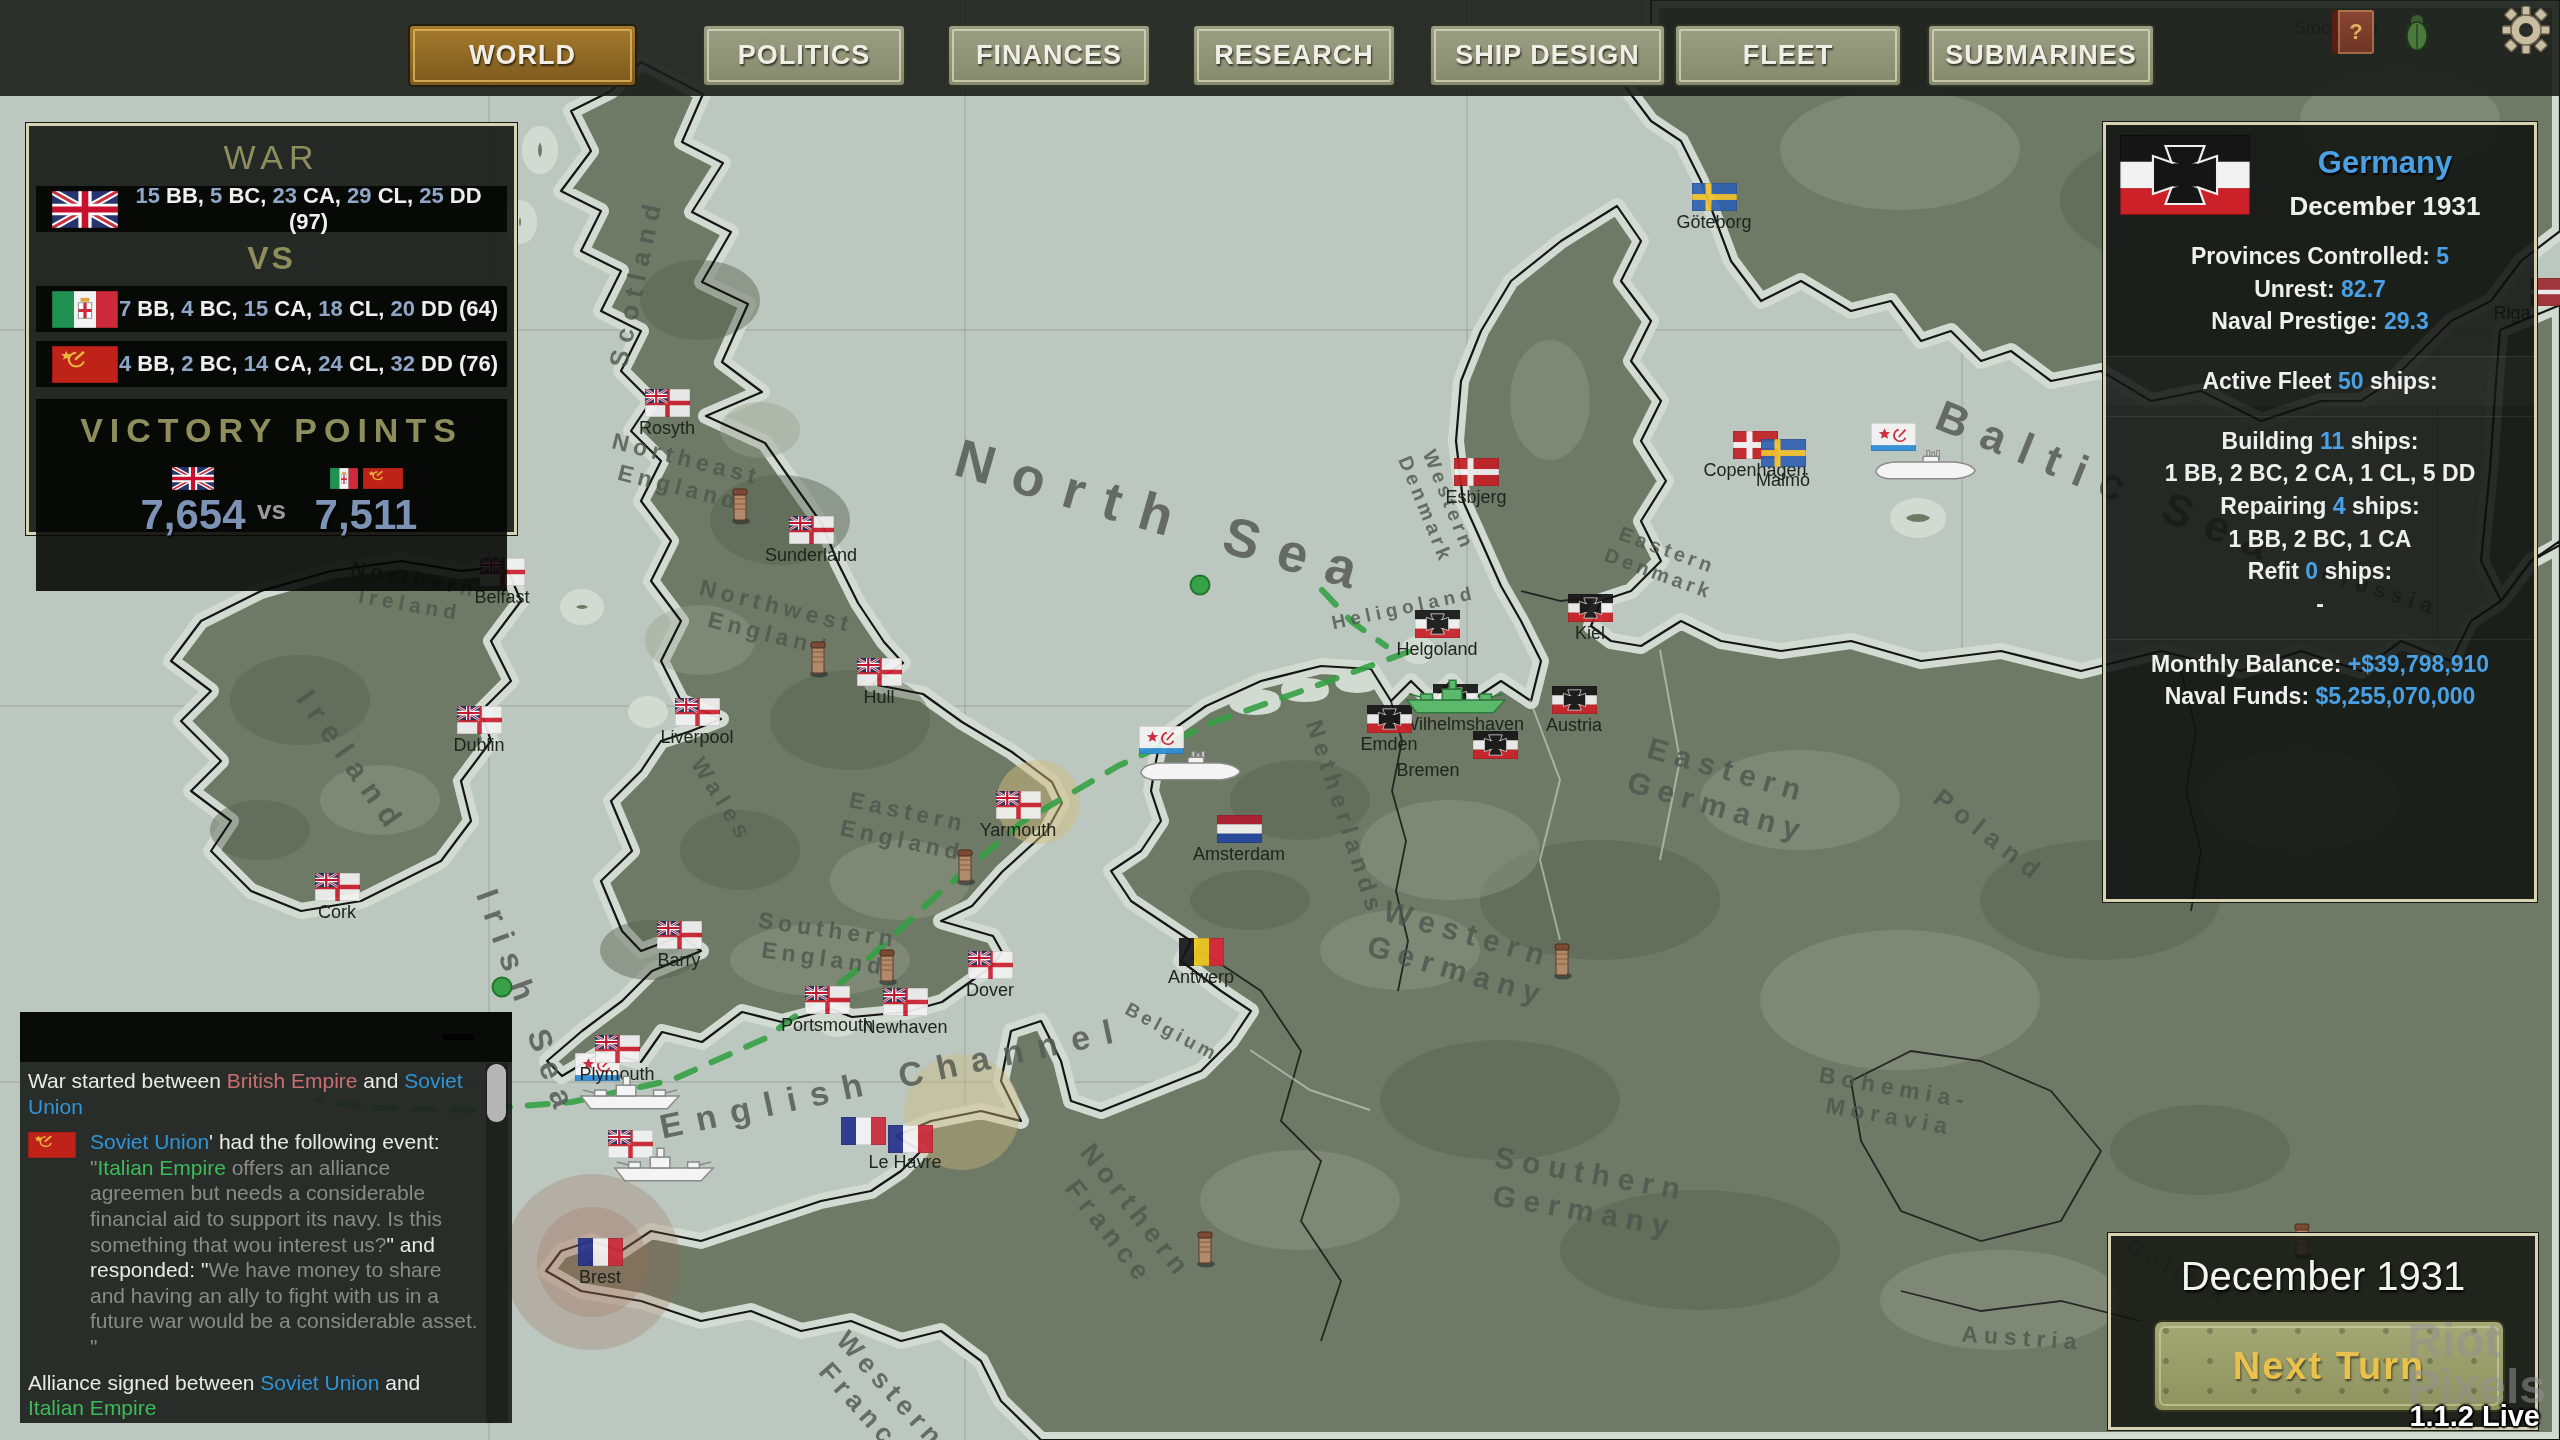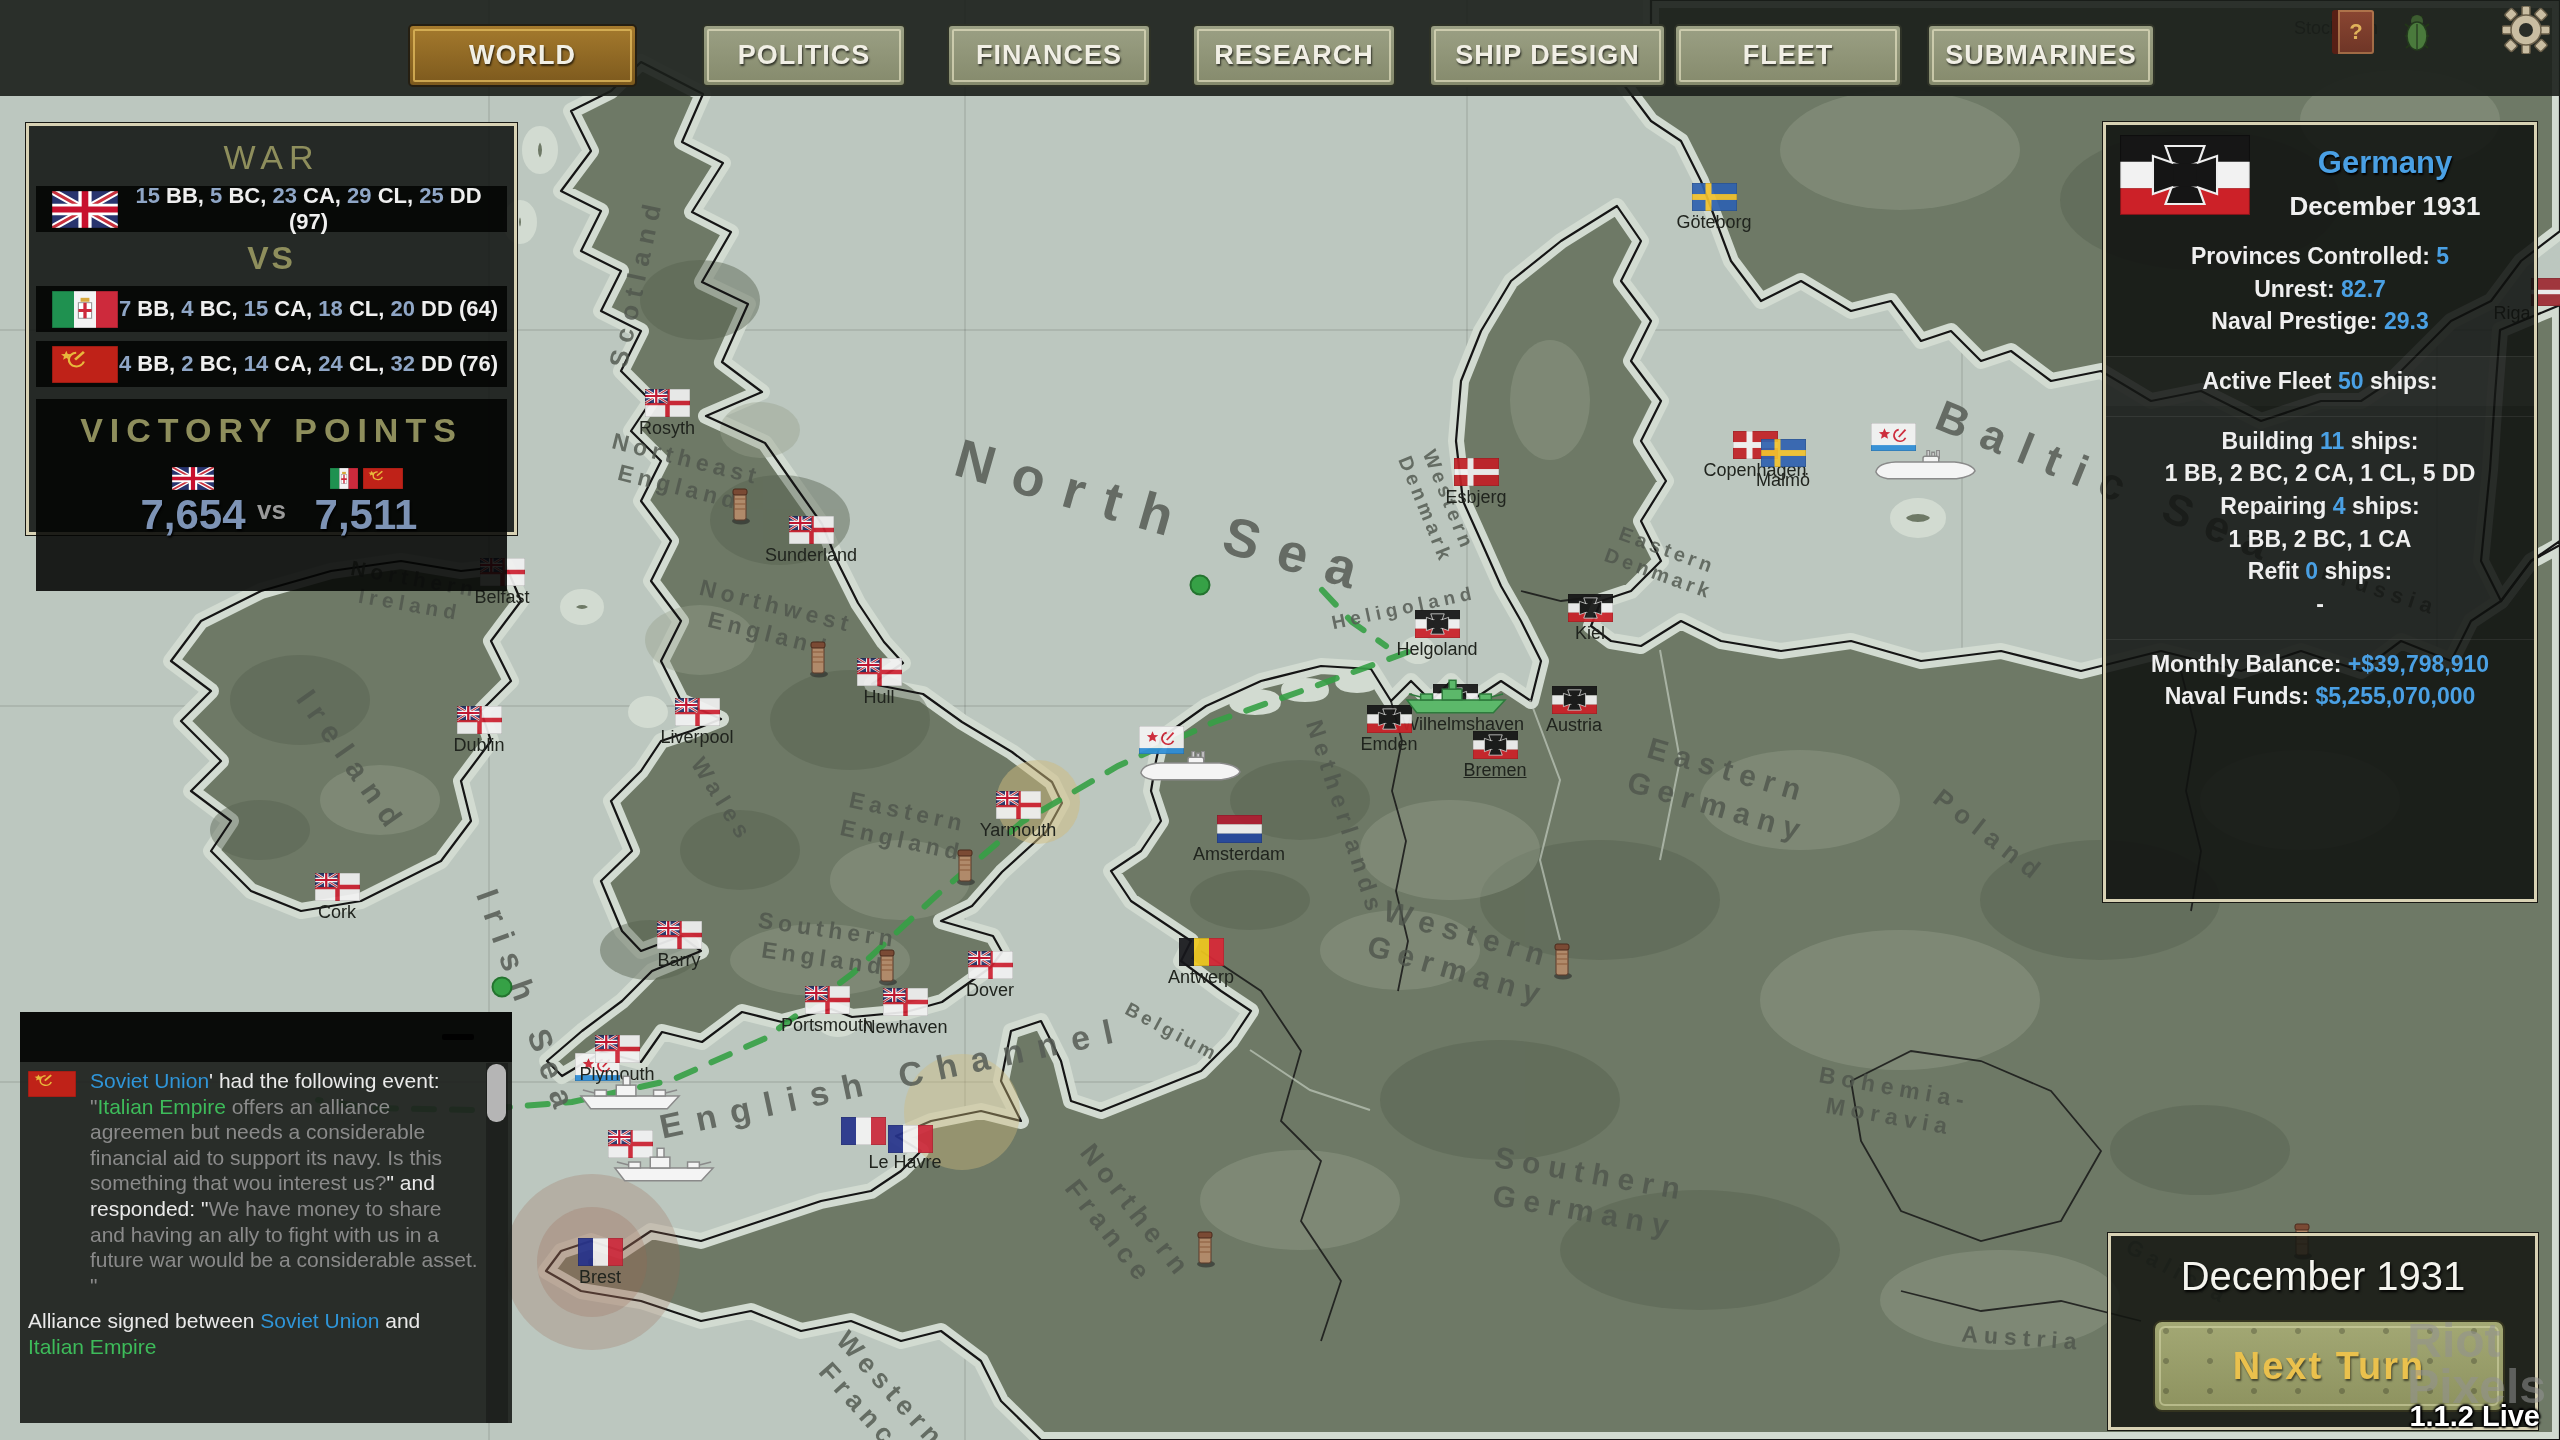--- a/index.html
+++ b/index.html
@@ -625,21 +625,21 @@
       <rect y="25.3" width="60" height="12.7" fill="#cc2128"></rect>
       <g fill="#151515" stroke="#eee" stroke-width="1">
         <polygon points="25.2,17.2 21,5.2 39,5.2 34.8,17.2"></polygon>
         <polygon points="25.2,20.8 21,32.8 39,32.8 34.8,20.8"></polygon>
         <polygon points="27.2,14.2 15.2,10 15.2,28 27.2,23.8"></polygon>
         <polygon points="32.8,14.2 44.8,10 44.8,28 32.8,23.8"></polygon>
         <rect x="24.5" y="13.5" width="11" height="11" stroke="none"></rect>
       </g>
             <rect width="60" height="38" fill="none" stroke="rgba(0,0,0,.35)" stroke-width="1"></rect>
           </svg></div>
-      <div class="plabel" style="left:1495px;top:760px;text-decoration:underline;">Bremen</div>
+      <div class="plabel" style="left:1428px;top:760px;">Bremen</div>
       </div>
       <div class="port" style="left:0;top:0;">
       <div class="flag" style="left:1454px;top:458px;"><svg width="45" height="28" viewBox="0 0 60 38" preserveAspectRatio="none">
     <rect width="60" height="38" fill="#c22026"></rect>
       <rect x="18" width="8" height="38" fill="#f2f2f2"></rect>
       <rect y="15" width="60" height="8" fill="#f2f2f2"></rect>
             <rect width="60" height="38" fill="none" stroke="rgba(0,0,0,.35)" stroke-width="1"></rect>
           </svg></div>
       <div class="plabel" style="left:1476px;top:487px;">Esbjerg</div>
       </div>
@@ -973,20 +973,23 @@
   </div>
 
   <div id="log-panel">
     <div id="log-header">
       <div id="log-min"></div>
     </div>
     <div id="log-scroll"></div>
     <div id="log-thumb"></div>
     <div id="log-entries">
         <div class="entry">
+          <span class="etext"><span class="seg-w">War started between </span><span class="seg-red">British Empire</span><span class="seg-w"> and </span><span class="seg-blue">Soviet Union</span></span>
+        </div>
+        <div class="entry">
           <span class="eicon"><svg width="48" height="26" viewBox="0 0 60 38" preserveAspectRatio="none">
     <rect width="60" height="38" fill="#bf2218"></rect>
       <path d="M13.0,5.0L14.3,8.2L17.8,8.5L15.1,10.7L15.9,14.0L13.0,12.3L10.1,14.0L10.9,10.7L8.2,8.5L11.7,8.2Z" fill="#e8b83c"></path>
       <path d="M22,7 A7,7 0 1 0 29,16" stroke="#e8b83c" stroke-width="2" fill="none"></path>
       <path d="M21,14 L29,6" stroke="#e8b83c" stroke-width="2.4"></path>
               <rect width="60" height="38" fill="none" stroke="rgba(0,0,0,.35)" stroke-width="1"></rect>
             </svg></span>
           <span class="etext"><span class="seg-blue">Soviet Union</span><span class="seg-w">' had the following event:
 </span><span class="seg-gray">"</span><span class="seg-green">Italian Empire</span><span class="seg-gray"> offers an alliance agreemen but needs a considerable financial aid to support its navy. Is this something that wou interest us?</span><span class="seg-w">" and responded: "</span><span class="seg-gray">We have money to share and having an ally to fight with us in a future war would be a considerable asset. "</span></span>
         </div>

